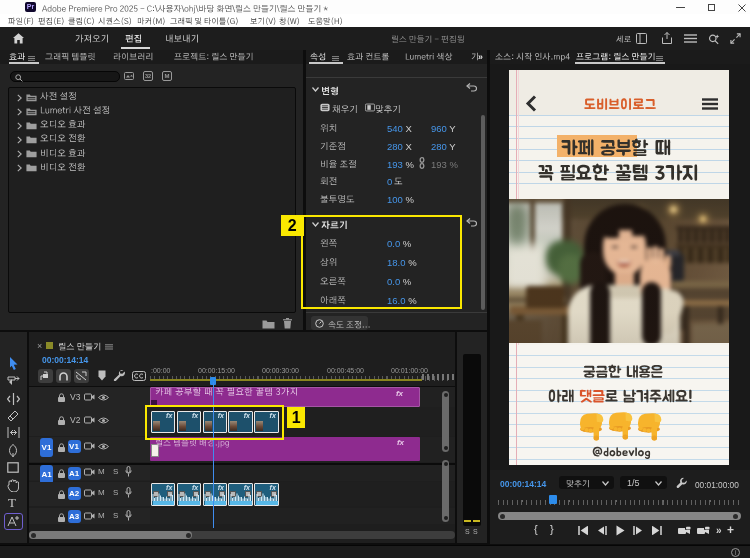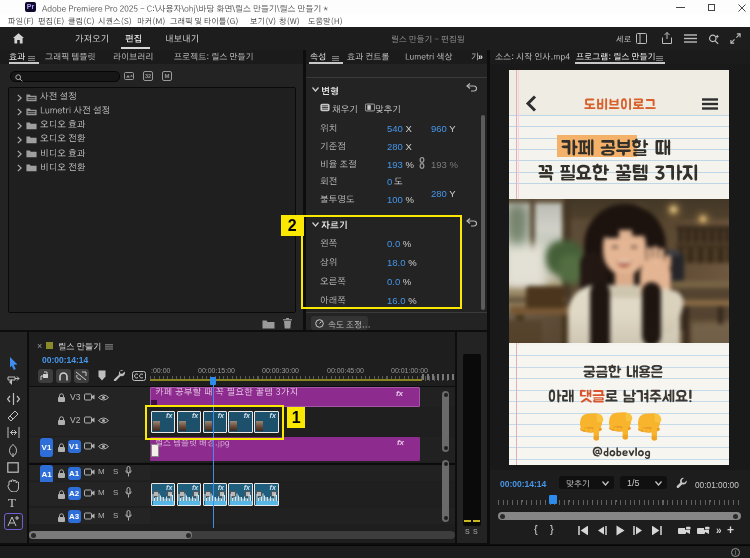--- a/index.html
+++ b/index.html
@@ -232,21 +232,21 @@
 
   <svg class="abs" style="left:59px;top:52.5px;" width="10" height="9" viewBox="0 0 13 10">
         <rect x="0.5" y="0.5" width="12" height="9" rx="1.5" fill="none" stroke="#c9c9c9"></rect>
         <rect x="3" y="2" width="4.5" height="6" fill="#c9c9c9"></rect>
       </svg>
 
   <div class="pv" style="left:81px;top:73px;">540 <b>X</b></div>
   <div class="pv" style="left:125px;top:73px;">960 <b>Y</b></div>
 
   <div class="pv" style="left:81px;top:91px;">280 <b>X</b></div>
-  <div class="pv" style="left:125px;top:91px;margin-top:47px;">280 <b>Y</b></div>
+  <div class="pv" style="left:125px;top:91px;">280 <b>Y</b></div>
 
   <div class="pv" style="left:81px;top:108.5px;">193 <b>%</b></div>
   <svg class="abs" style="left:113px;top:107px;" width="6" height="12" viewBox="0 0 6 12">
         <g fill="none" stroke="#9a9a9a" stroke-width="1.3">
           <rect x="1.2" y="0.7" width="3.6" height="4.6" rx="1.8"></rect>
           <rect x="1.2" y="6.7" width="3.6" height="4.6" rx="1.8"></rect>
         </g>
       </svg>
   <div class="pv gray" style="left:125px;top:108.5px;color:#7b7b7b;">193 <b style="color:#7b7b7b;">%</b></div>
 

